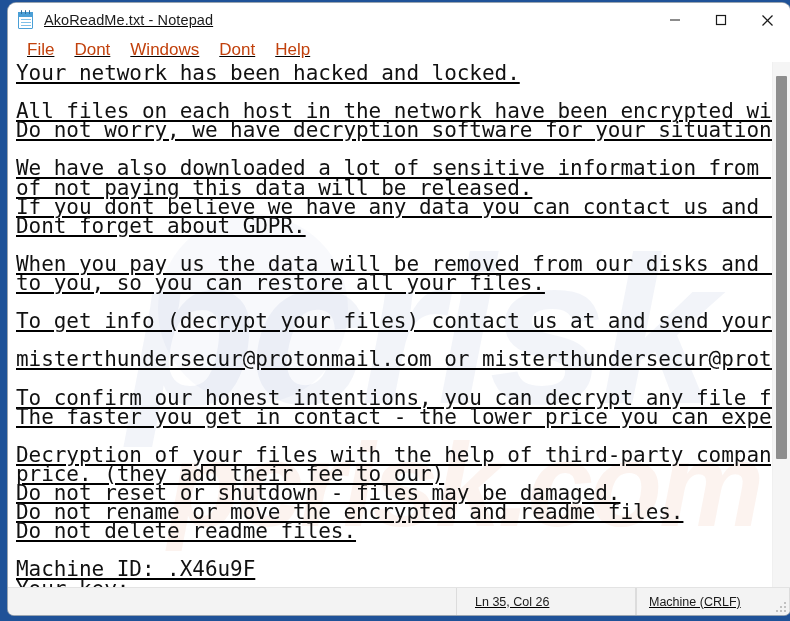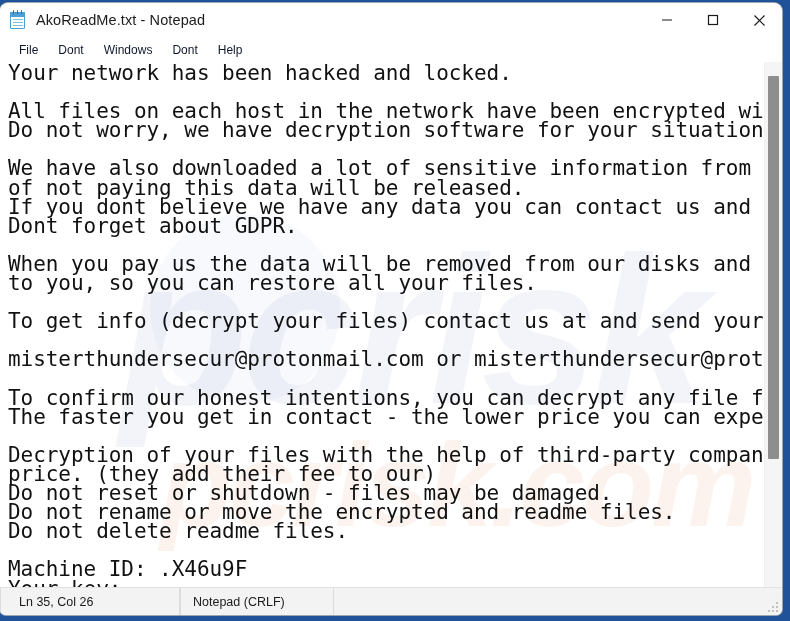--- a/index.html
+++ b/index.html
@@ -17,30 +17,31 @@
     position: relative;
     width: 790px;
     height: 621px;
     background: #1f5298;
     overflow: hidden;
   }
 
   
   #window {
     position: absolute;
-    left: 0;
+    left: 8px;
     top: 3px;
     width: 782px;
     height: 612px;
     background: #ffffff;
     border-radius: 8px 8px 6px 6px;
     box-shadow: 0 0 0 1px #9aa5b1;
     display: flex;
     flex-direction: column;
     overflow: hidden;
+    text-decoration: underline;
   }
 
   
   .titlebar {
     height: 34px;
     min-height: 34px;
     background: #ffffff;
     display: flex;
     align-items: center;
     position: relative;
@@ -126,22 +127,22 @@
   .menubar {
     height: 25px;
     min-height: 25px;
     background: #ffffff;
     display: flex;
     align-items: center;
     padding-left: 9px;
     gap: 0px;
   }
   .menu-item {
-    font-size: 12px;
-    color: #0f172a;
+    font-size: 17px;
+    color: #c2410c;
     padding: 3px 10px 3px 10px;
     border-radius: 3px;
     white-space: nowrap;
     cursor: default;
   }
 
   
   .editor-wrap {
     flex: 1;
     position: relative;
@@ -227,21 +228,21 @@
   }
 
   
   .statusbar {
     height: 27px;
     min-height: 27px;
     background: #f3f3f3;
     border-top: 1px solid #e3e3e3;
     display: flex;
     align-items: center;
-    justify-content: flex-start;
+    justify-content: flex-end;
     font-size: 12.5px;
     color: #1b1b1b;
     position: relative;
   }
   .status-cell {
     padding: 0 12px;
     height: 27px;
     display: flex;
     align-items: center;
     white-space: nowrap;
@@ -357,21 +358,21 @@
       <div class="scrollbar">
         <div class="sb-thumb"></div>
       </div>
     </div>
 
     <div class="statusbar">
       <div class="status-sep"></div>
       <div class="status-cell status-lncol">Ln 35, Col 26</div>
       <div class="status-sep"></div>
       <div class="status-sep"></div>
-      <div class="status-cell status-eol">Notepad (CRLF)</div>
+      <div class="status-cell status-eol">Machine (CRLF)</div>
       <div class="status-sep"></div>
       <div class="resize-grip">
         <i style="right:0;bottom:0;"></i>
         <i style="right:4px;bottom:0;"></i>
         <i style="right:0;bottom:4px;"></i>
         <i style="right:8px;bottom:0;"></i>
         <i style="right:0;bottom:8px;"></i>
         <i style="right:4px;bottom:4px;"></i>
       </div>
     </div>

